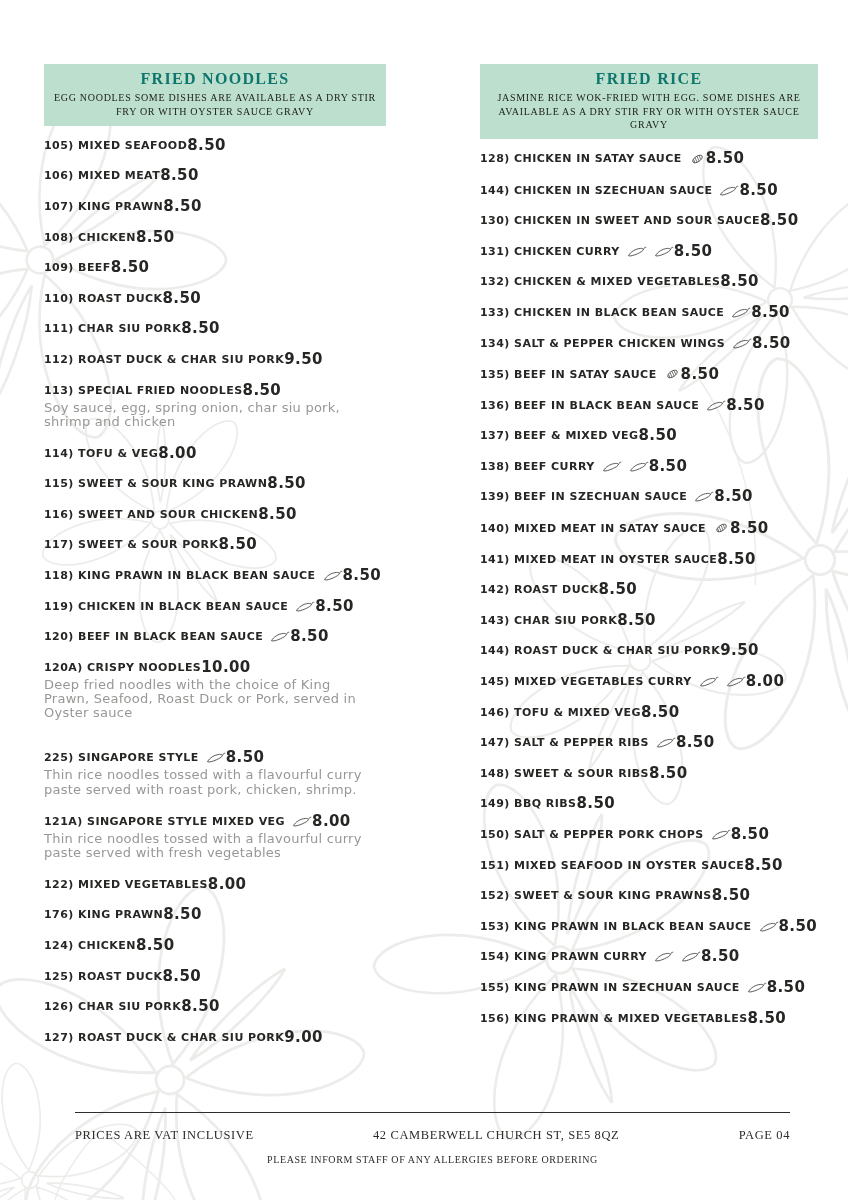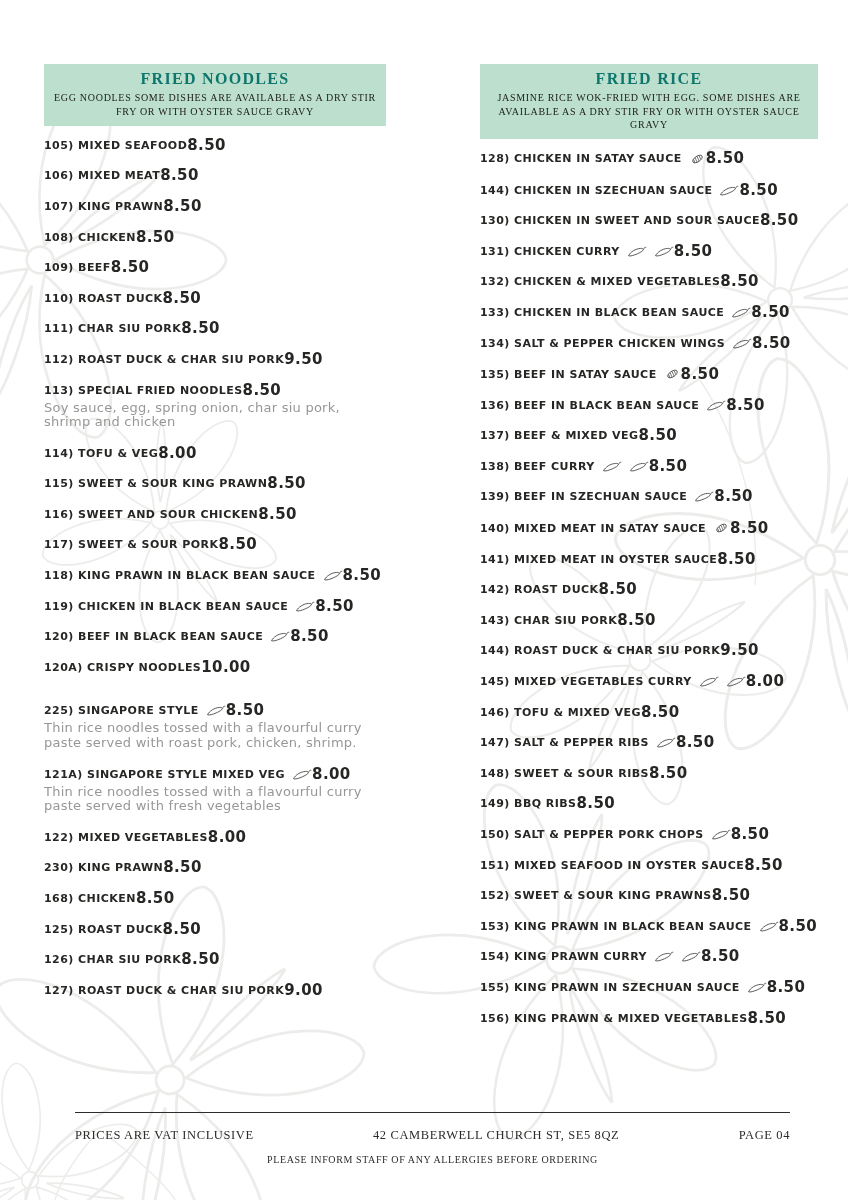--- a/index.html
+++ b/index.html
@@ -259,20 +259,21 @@
               <span class="item-price">8.50</span>
             </div>
           </div>
           <div class="item">
             <div class="item-line">
               <span class="item-name">
                 <span>120A) CRISPY NOODLES</span>
               </span>
               <span class="item-price">10.00</span>
             </div>
+            <div class="item-desc">Deep fried noodles with the choice of King Prawn, Seafood, Roast Duck or Pork, served in Oyster sauce</div>
           </div>
         </div>
       </section>
       <section class="menu-section">
         <div class="items">
           <div class="item">
             <div class="item-line">
               <span class="item-name">
                 <span>225) SINGAPORE STYLE</span>
                 <svg class="ic" width="20" height="13" viewBox="0 0 26 16">
@@ -301,29 +302,29 @@
             <div class="item-line">
               <span class="item-name">
                 <span>122) MIXED VEGETABLES</span>
               </span>
               <span class="item-price">8.00</span>
             </div>
           </div>
           <div class="item">
             <div class="item-line">
               <span class="item-name">
-                <span>230) KING PRAWN</span>
-              </span>
-              <span class="item-price">8.50</span>
-            </div>
-          </div>
-          <div class="item">
-            <div class="item-line">
-              <span class="item-name">
-                <span>168) CHICKEN</span>
+                <span>176) KING PRAWN</span>
+              </span>
+              <span class="item-price">8.50</span>
+            </div>
+          </div>
+          <div class="item">
+            <div class="item-line">
+              <span class="item-name">
+                <span>124) CHICKEN</span>
               </span>
               <span class="item-price">8.50</span>
             </div>
           </div>
           <div class="item">
             <div class="item-line">
               <span class="item-name">
                 <span>125) ROAST DUCK</span>
               </span>
               <span class="item-price">8.50</span>

